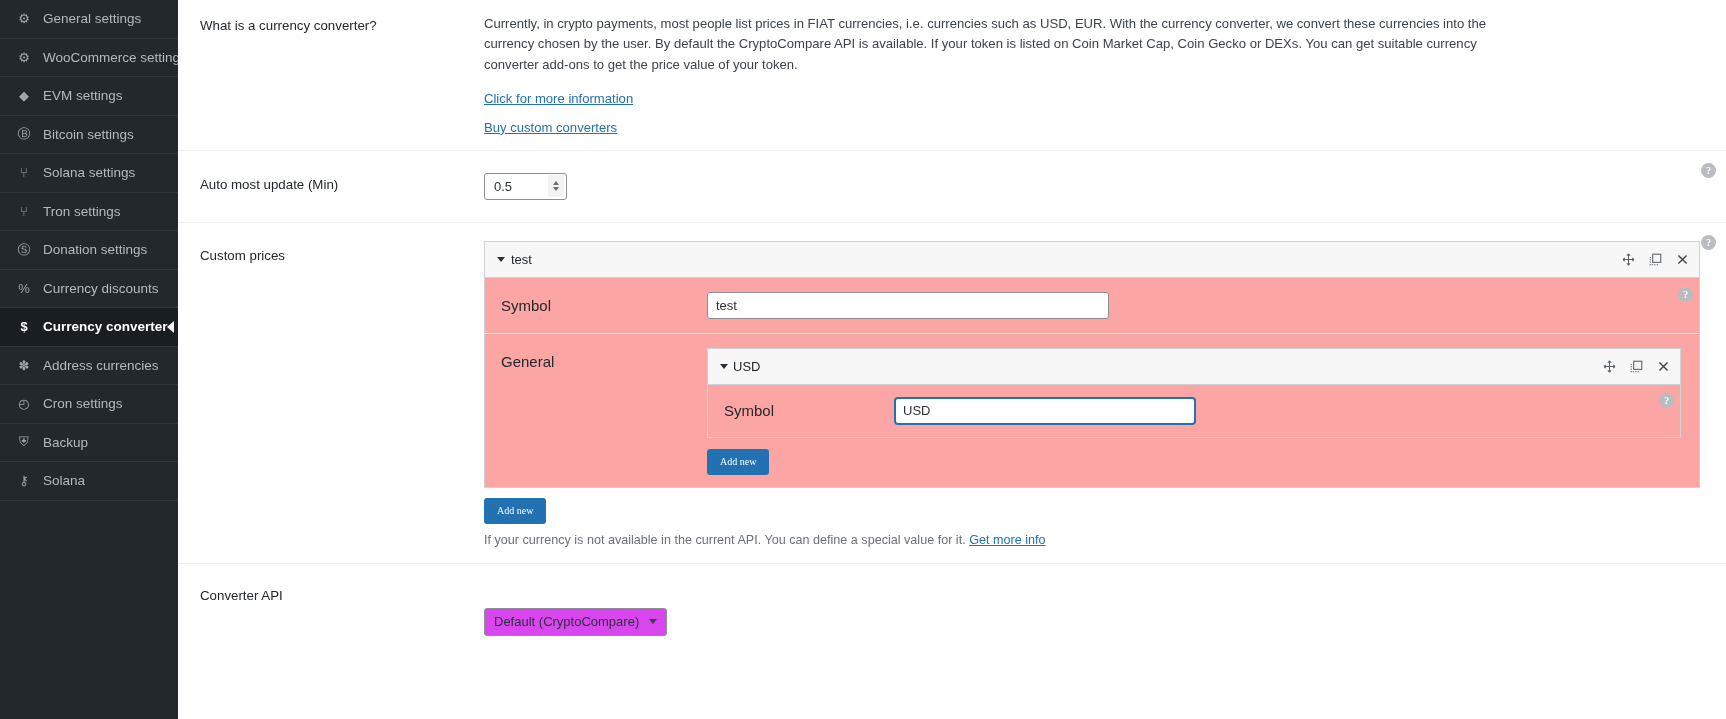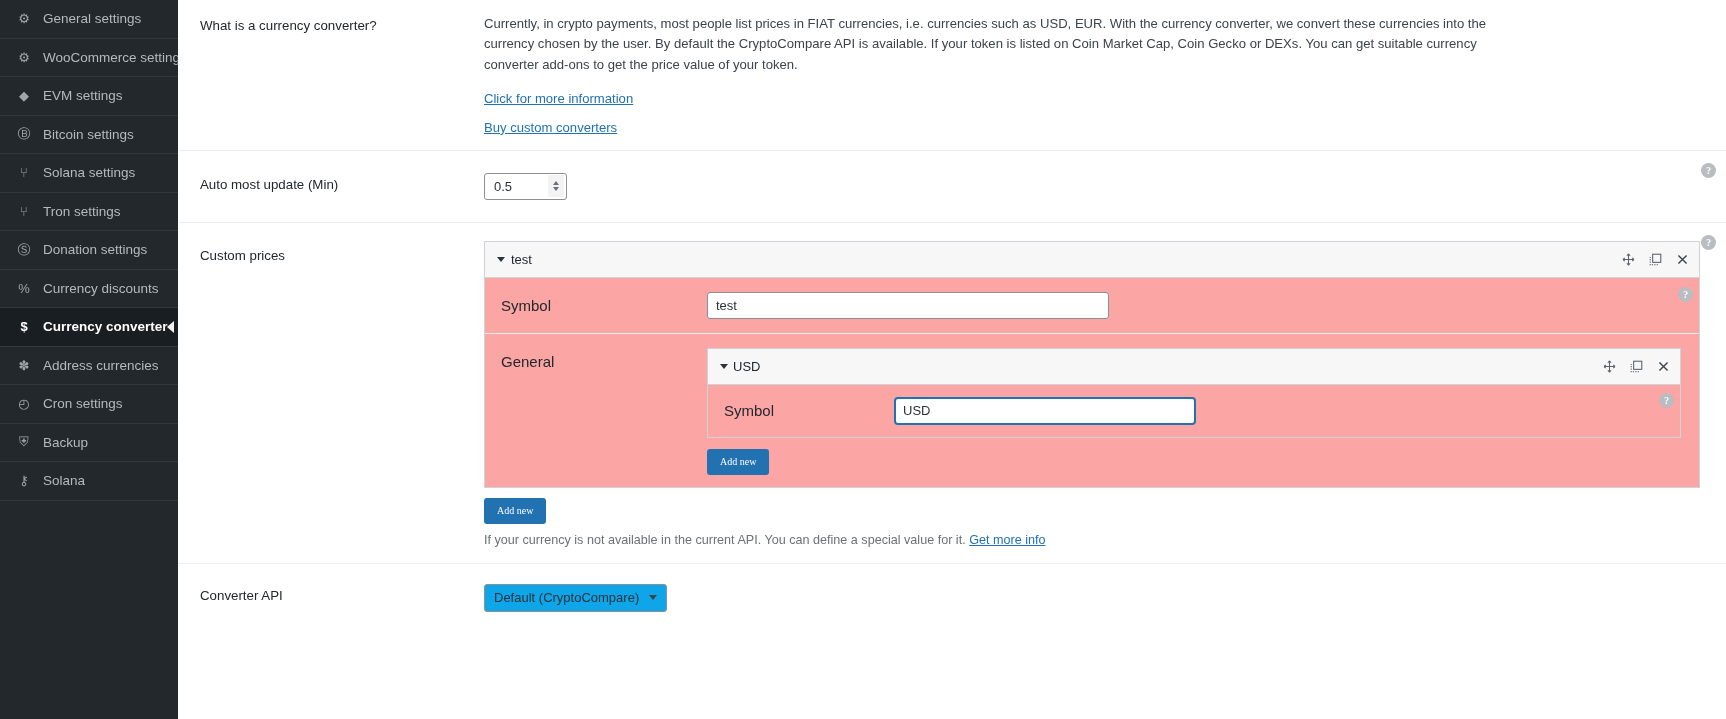--- a/index.html
+++ b/index.html
@@ -262,28 +262,29 @@
     text-decoration: underline;
     cursor: pointer;
   }
 
   .select {
     display: inline-flex;
     align-items: center;
     justify-content: space-between;
     border: 1px solid #8c8f94;
     border-radius: 3px;
-    background: #0ea5e9;
+    background: #d946ef;
     height: 28px;
     min-width: 161px;
     padding: 0 9px;
     font-size: 13px;
     color: #2c3338;
     cursor: pointer;
     gap: 10px;
+    margin-top: 24px;
   }
   .chev {
     width: 0; height: 0;
     border-left: 4.5px solid transparent;
     border-right: 4.5px solid transparent;
     border-top: 5.5px solid #3c434a;
   }
   .caret-inner { margin-right: 5px; }
 </style>
 </head>

